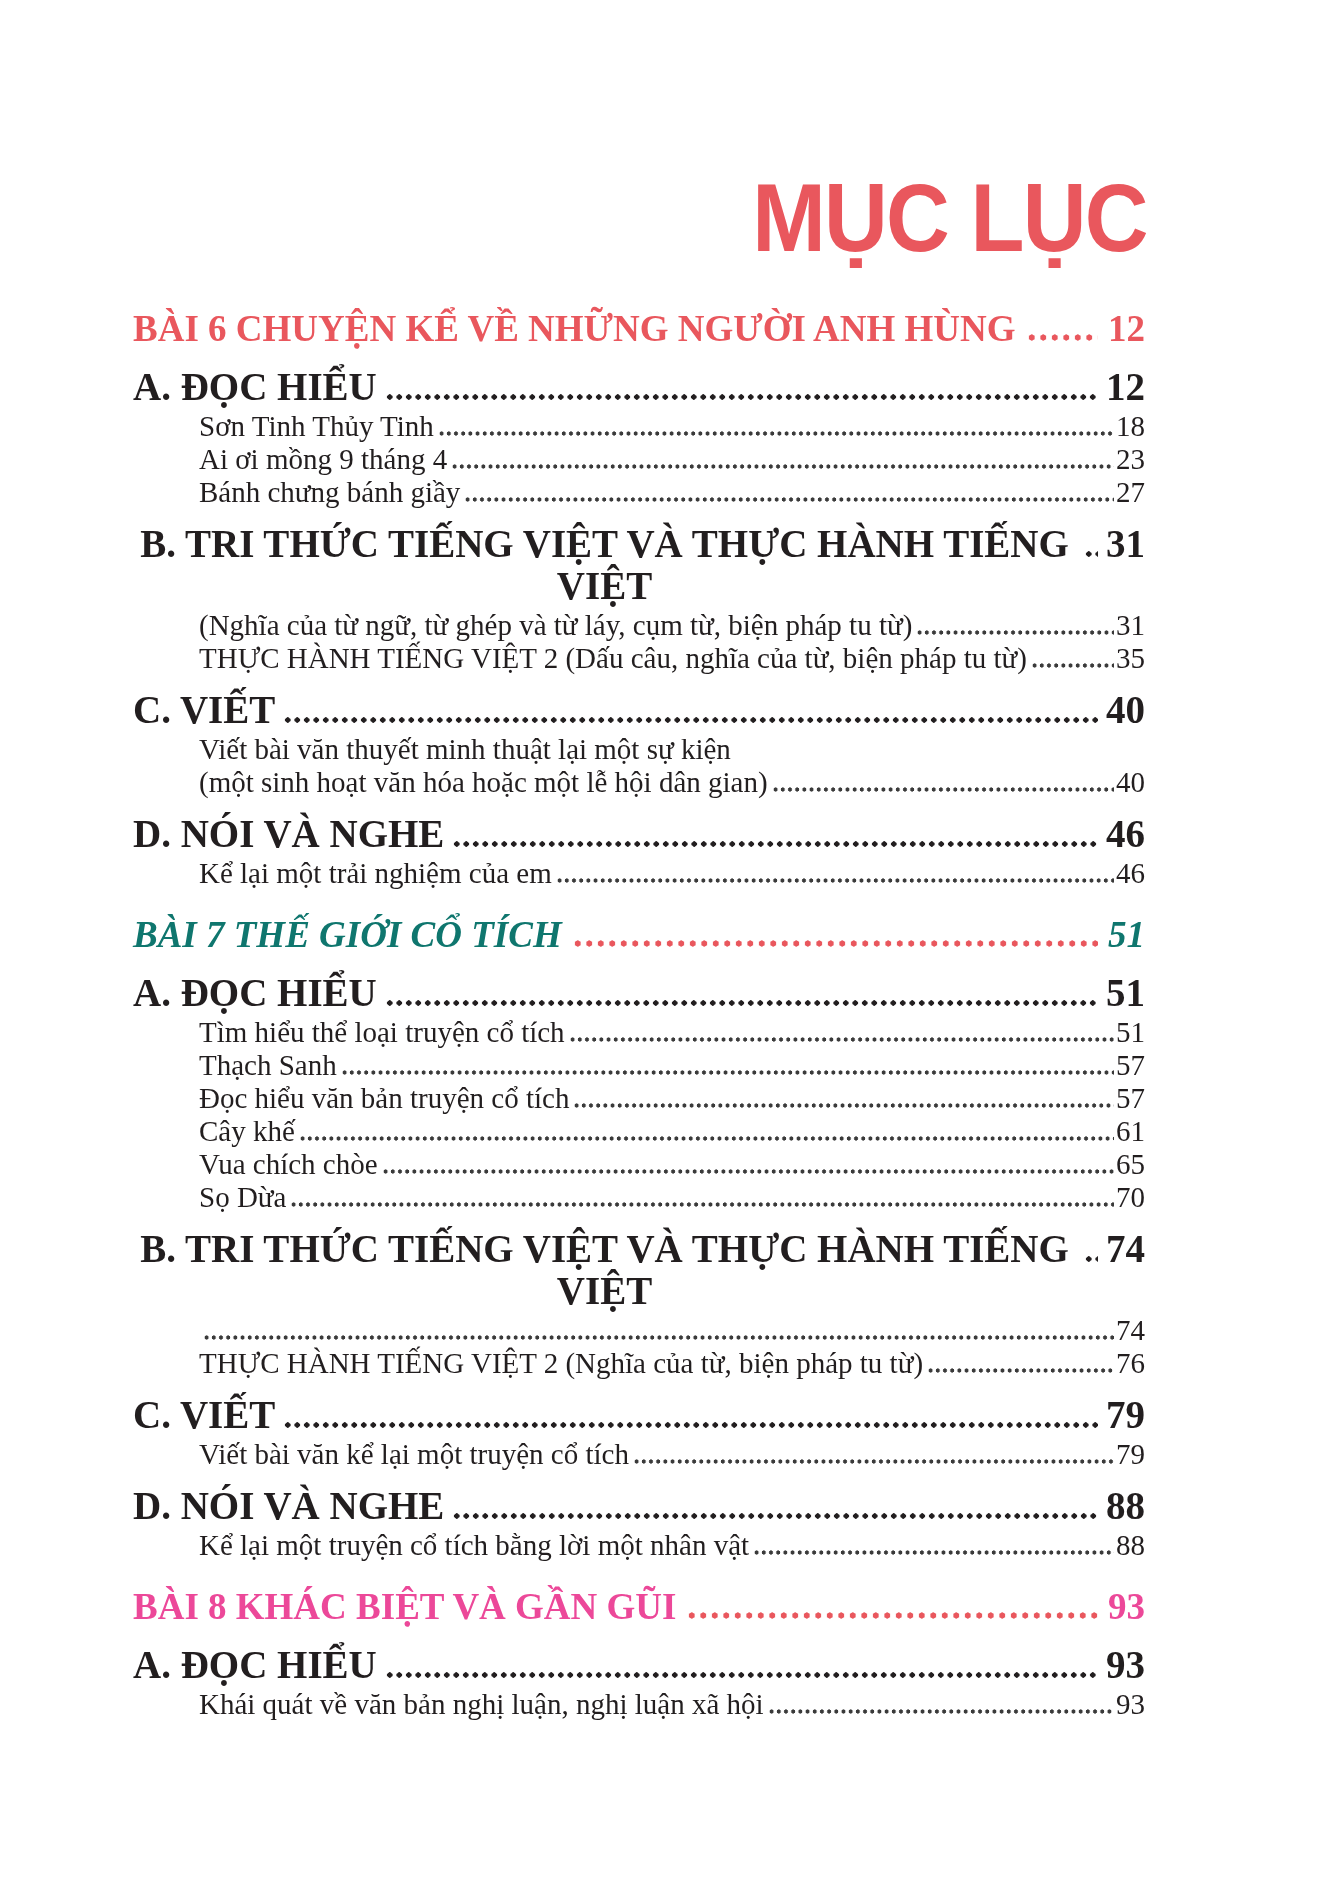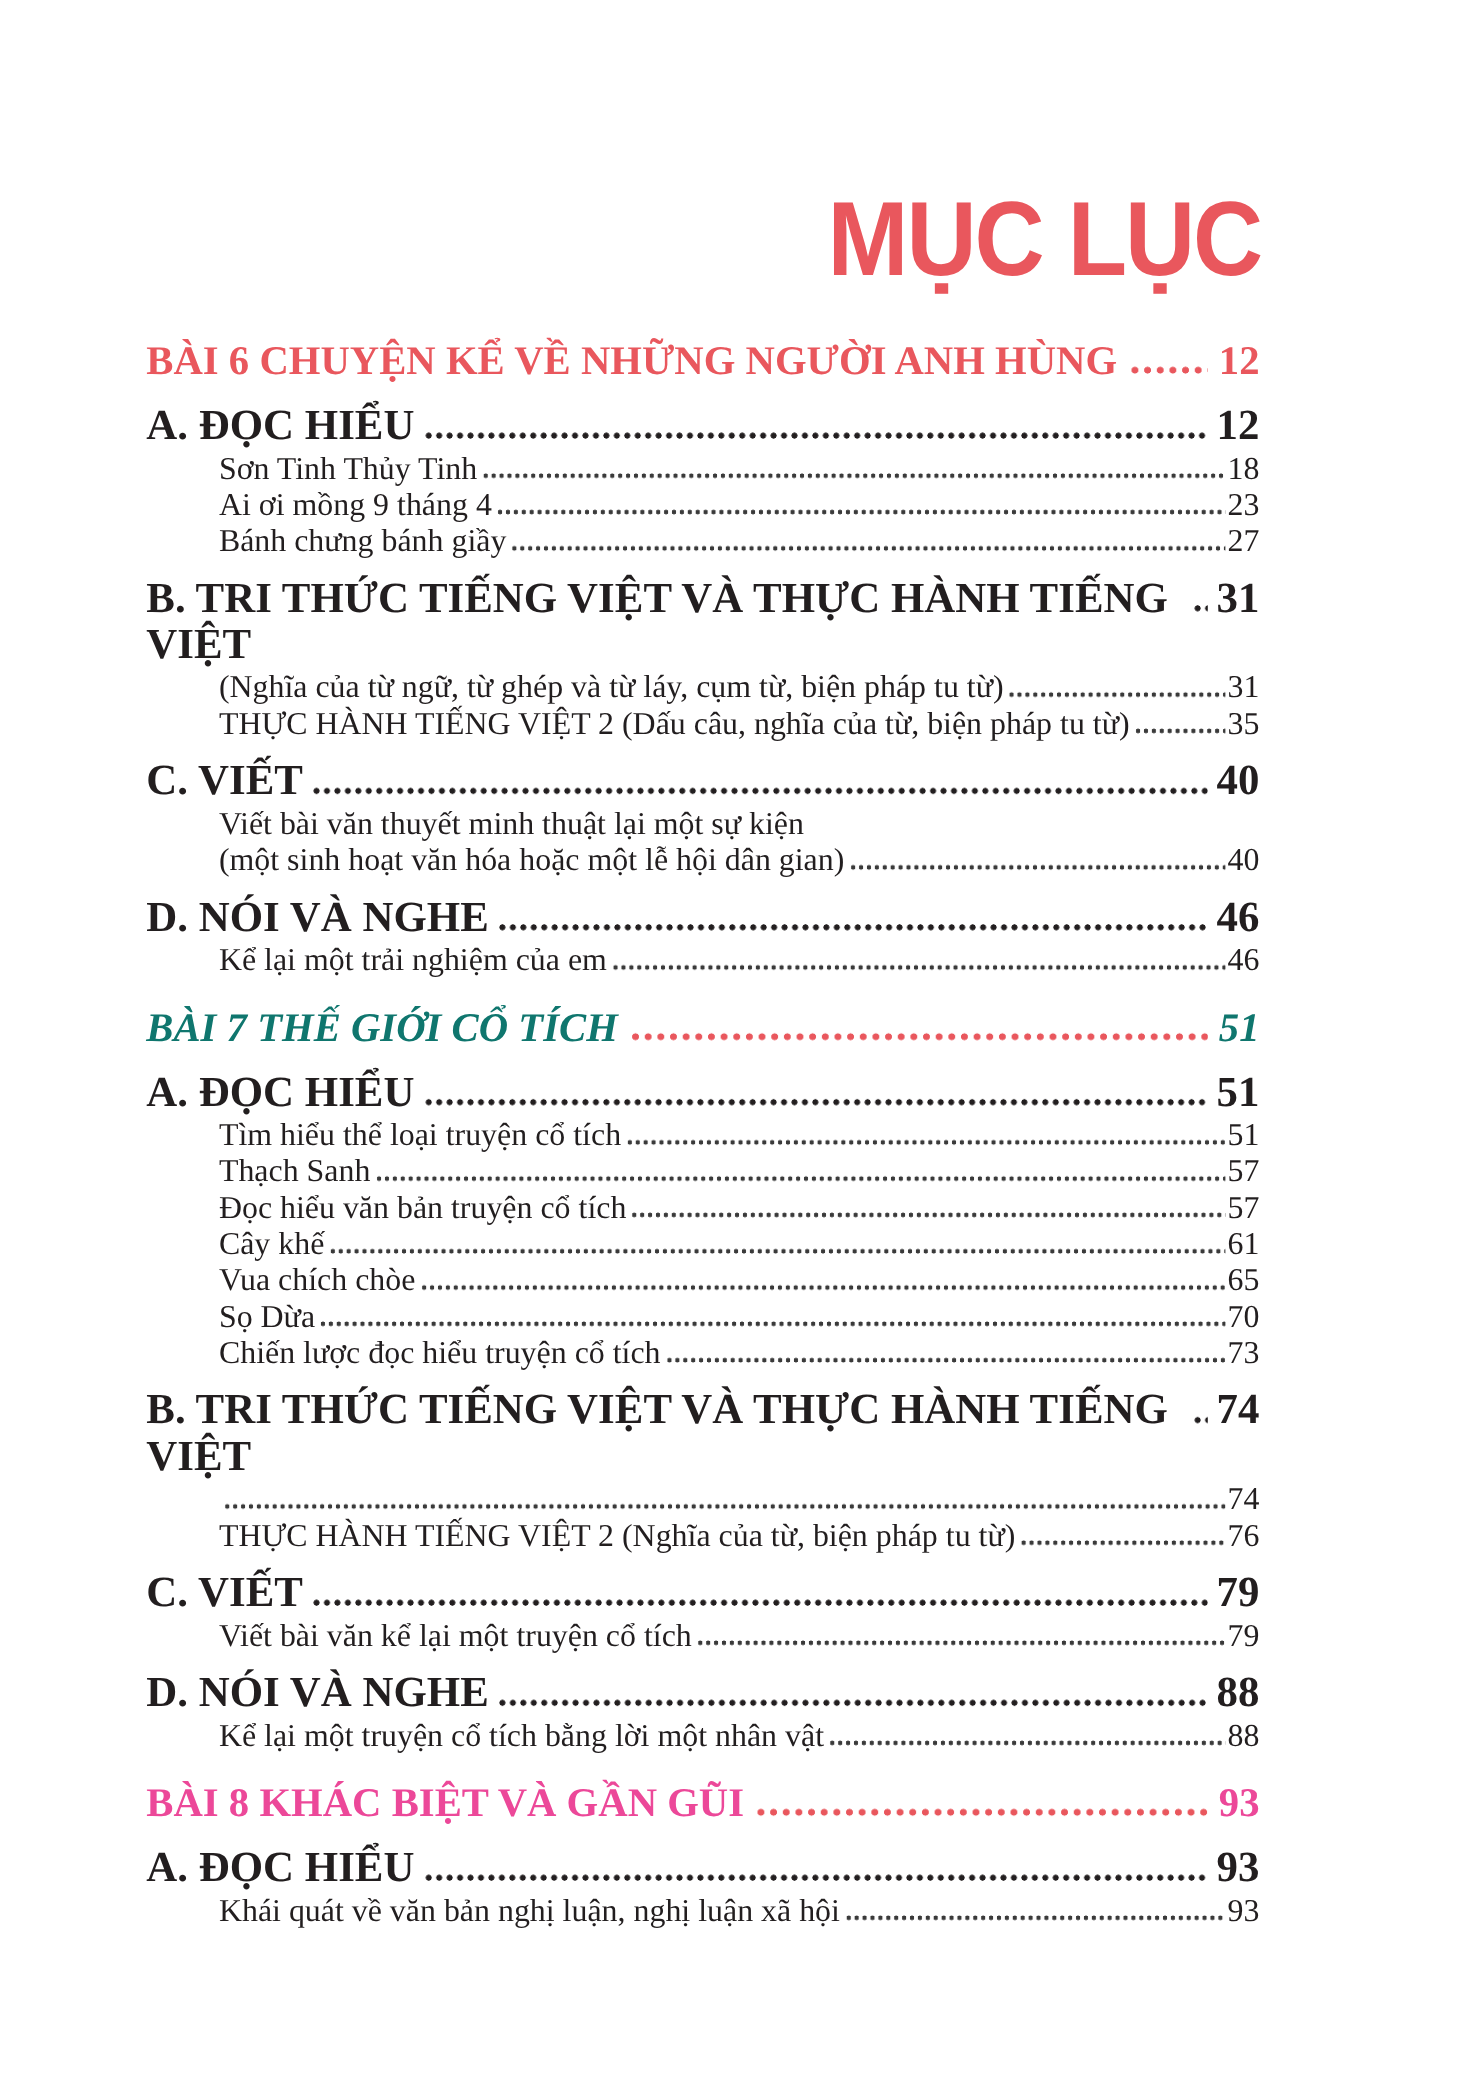--- a/index.html
+++ b/index.html
@@ -30,20 +30,21 @@
   }
   .toc {
     position: absolute;
     left: 133px;
     top: 284px;
     width: 1012px;
   }
   .row {
     display: flex;
     align-items: baseline;
+    text-align: center;
   }
   .row .lbl { white-space: pre-wrap; }
   .row .pg  { white-space: nowrap; }
   .leader {
     flex: 1 1 auto;
     min-width: 14px;
     background-repeat: repeat-x;
     background-position: left bottom;
   }
   
@@ -187,25 +188,20 @@
     <div class="row item">
       <span class="lbl">Vua chích chòe</span>
       <span class="leader" style="background-image: radial-gradient(circle, rgb(58, 58, 58) 1.9px, transparent 2.3px);"></span>
       <span class="pg">65</span>
     </div>
     <div class="row item">
       <span class="lbl">Sọ Dừa</span>
       <span class="leader" style="background-image: radial-gradient(circle, rgb(58, 58, 58) 1.9px, transparent 2.3px);"></span>
       <span class="pg">70</span>
     </div>
-    <div class="row item">
-      <span class="lbl">Chiến lược đọc hiểu truyện cổ tích</span>
-      <span class="leader" style="background-image: radial-gradient(circle, rgb(58, 58, 58) 1.9px, transparent 2.3px);"></span>
-      <span class="pg">73</span>
-    </div>
     <div class="row section">
       <span class="lbl">B. TRI THỨC TIẾNG VIỆT VÀ THỰC HÀNH TIẾNG VIỆT</span>
       <span class="leader" style="background-image: radial-gradient(circle, rgb(34, 30, 31) 2.5px, transparent 2.9px);"></span>
       <span class="pg">74</span>
     </div>
     <div class="row item">
       <span class="leader" style="background-image: radial-gradient(circle, rgb(58, 58, 58) 1.9px, transparent 2.3px);"></span>
       <span class="pg">74</span>
     </div>
     <div class="row item">

